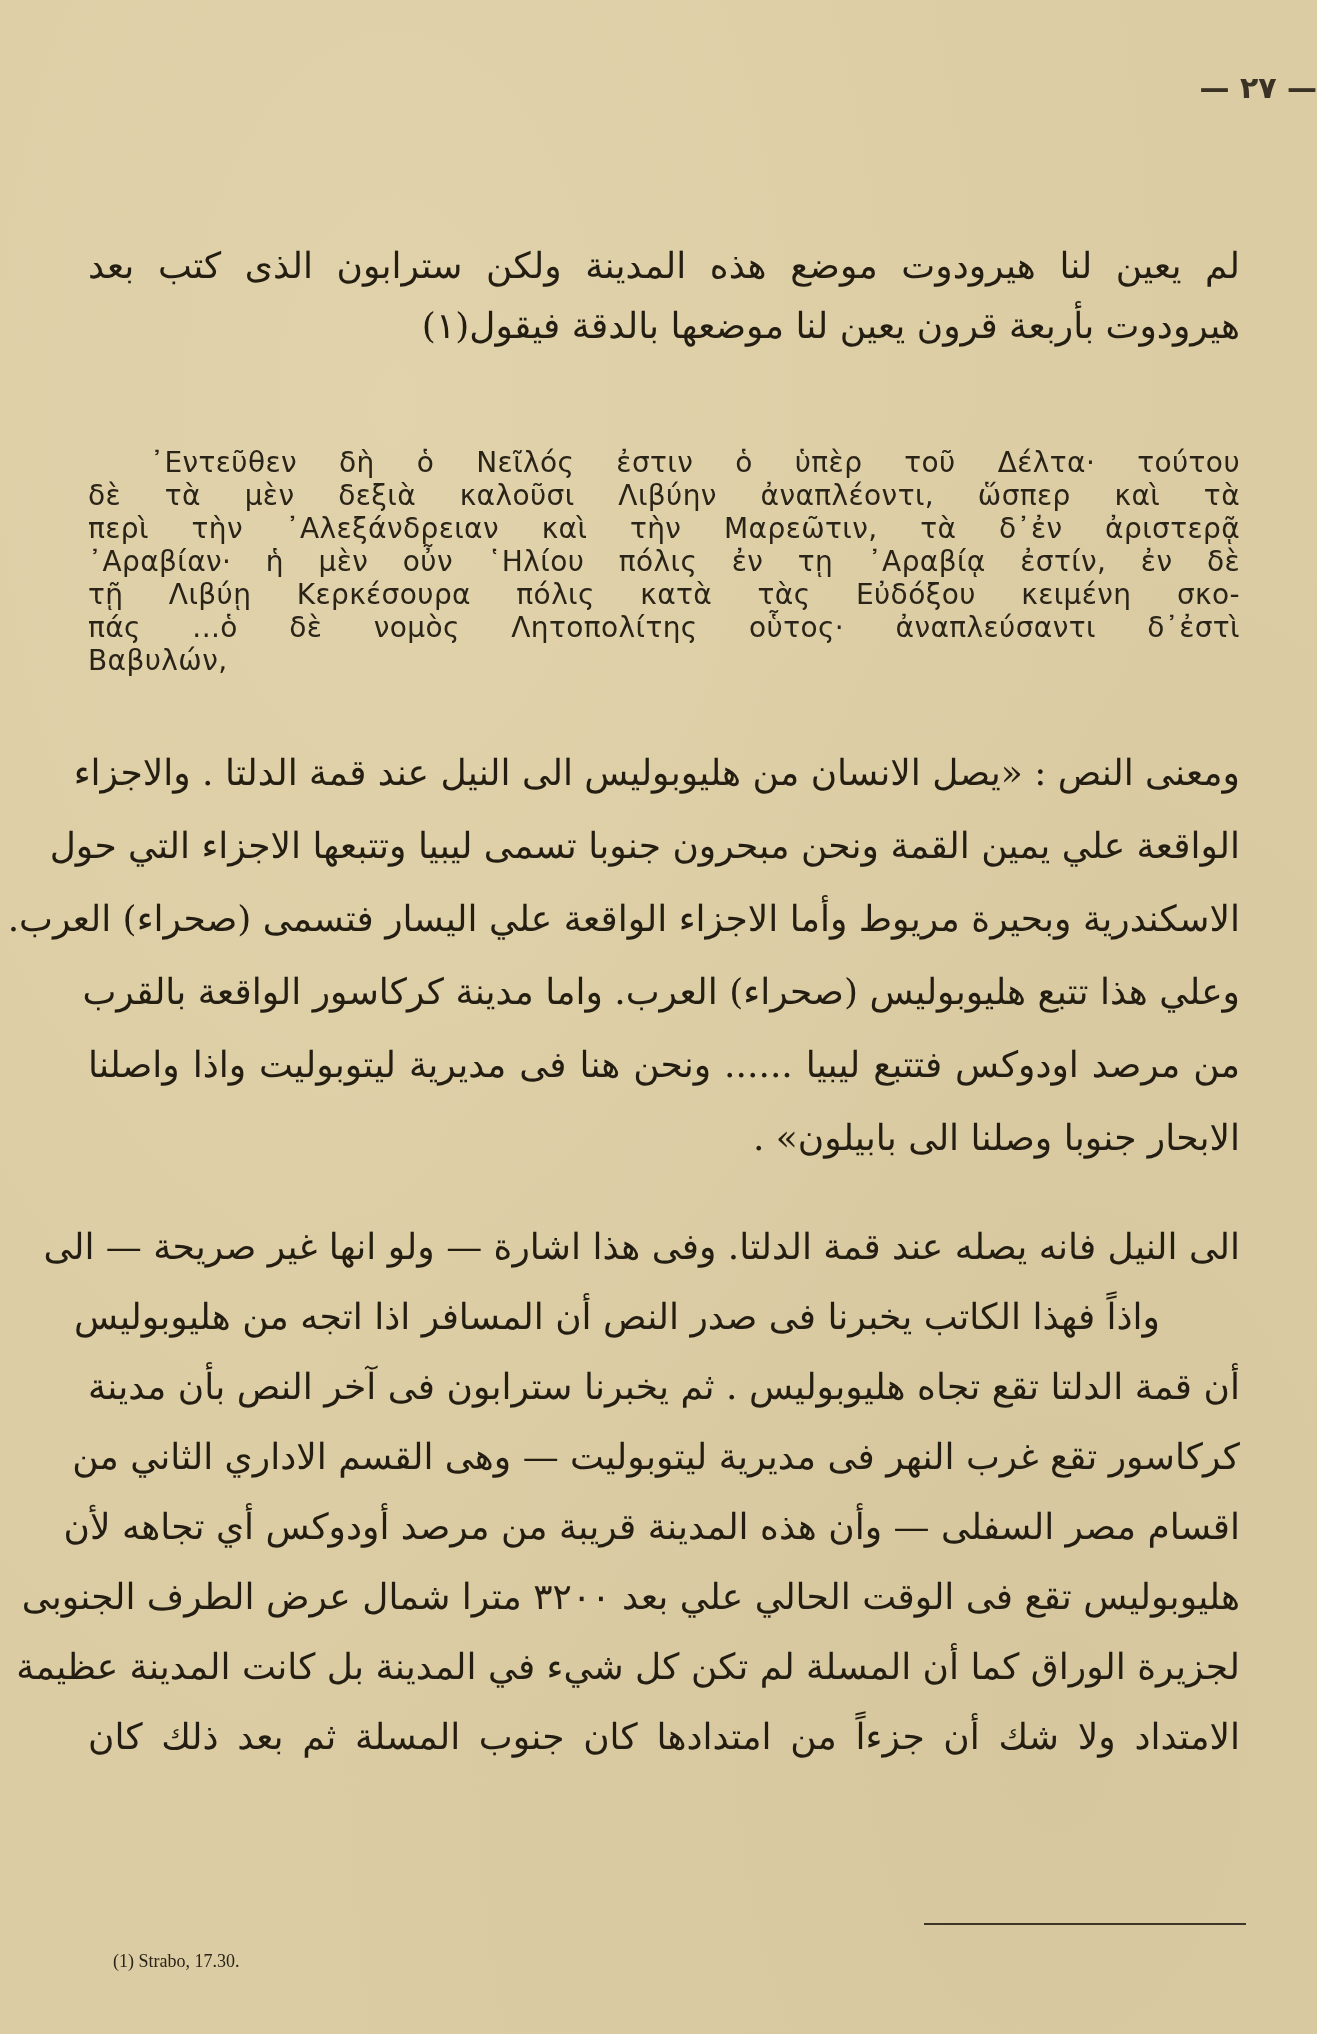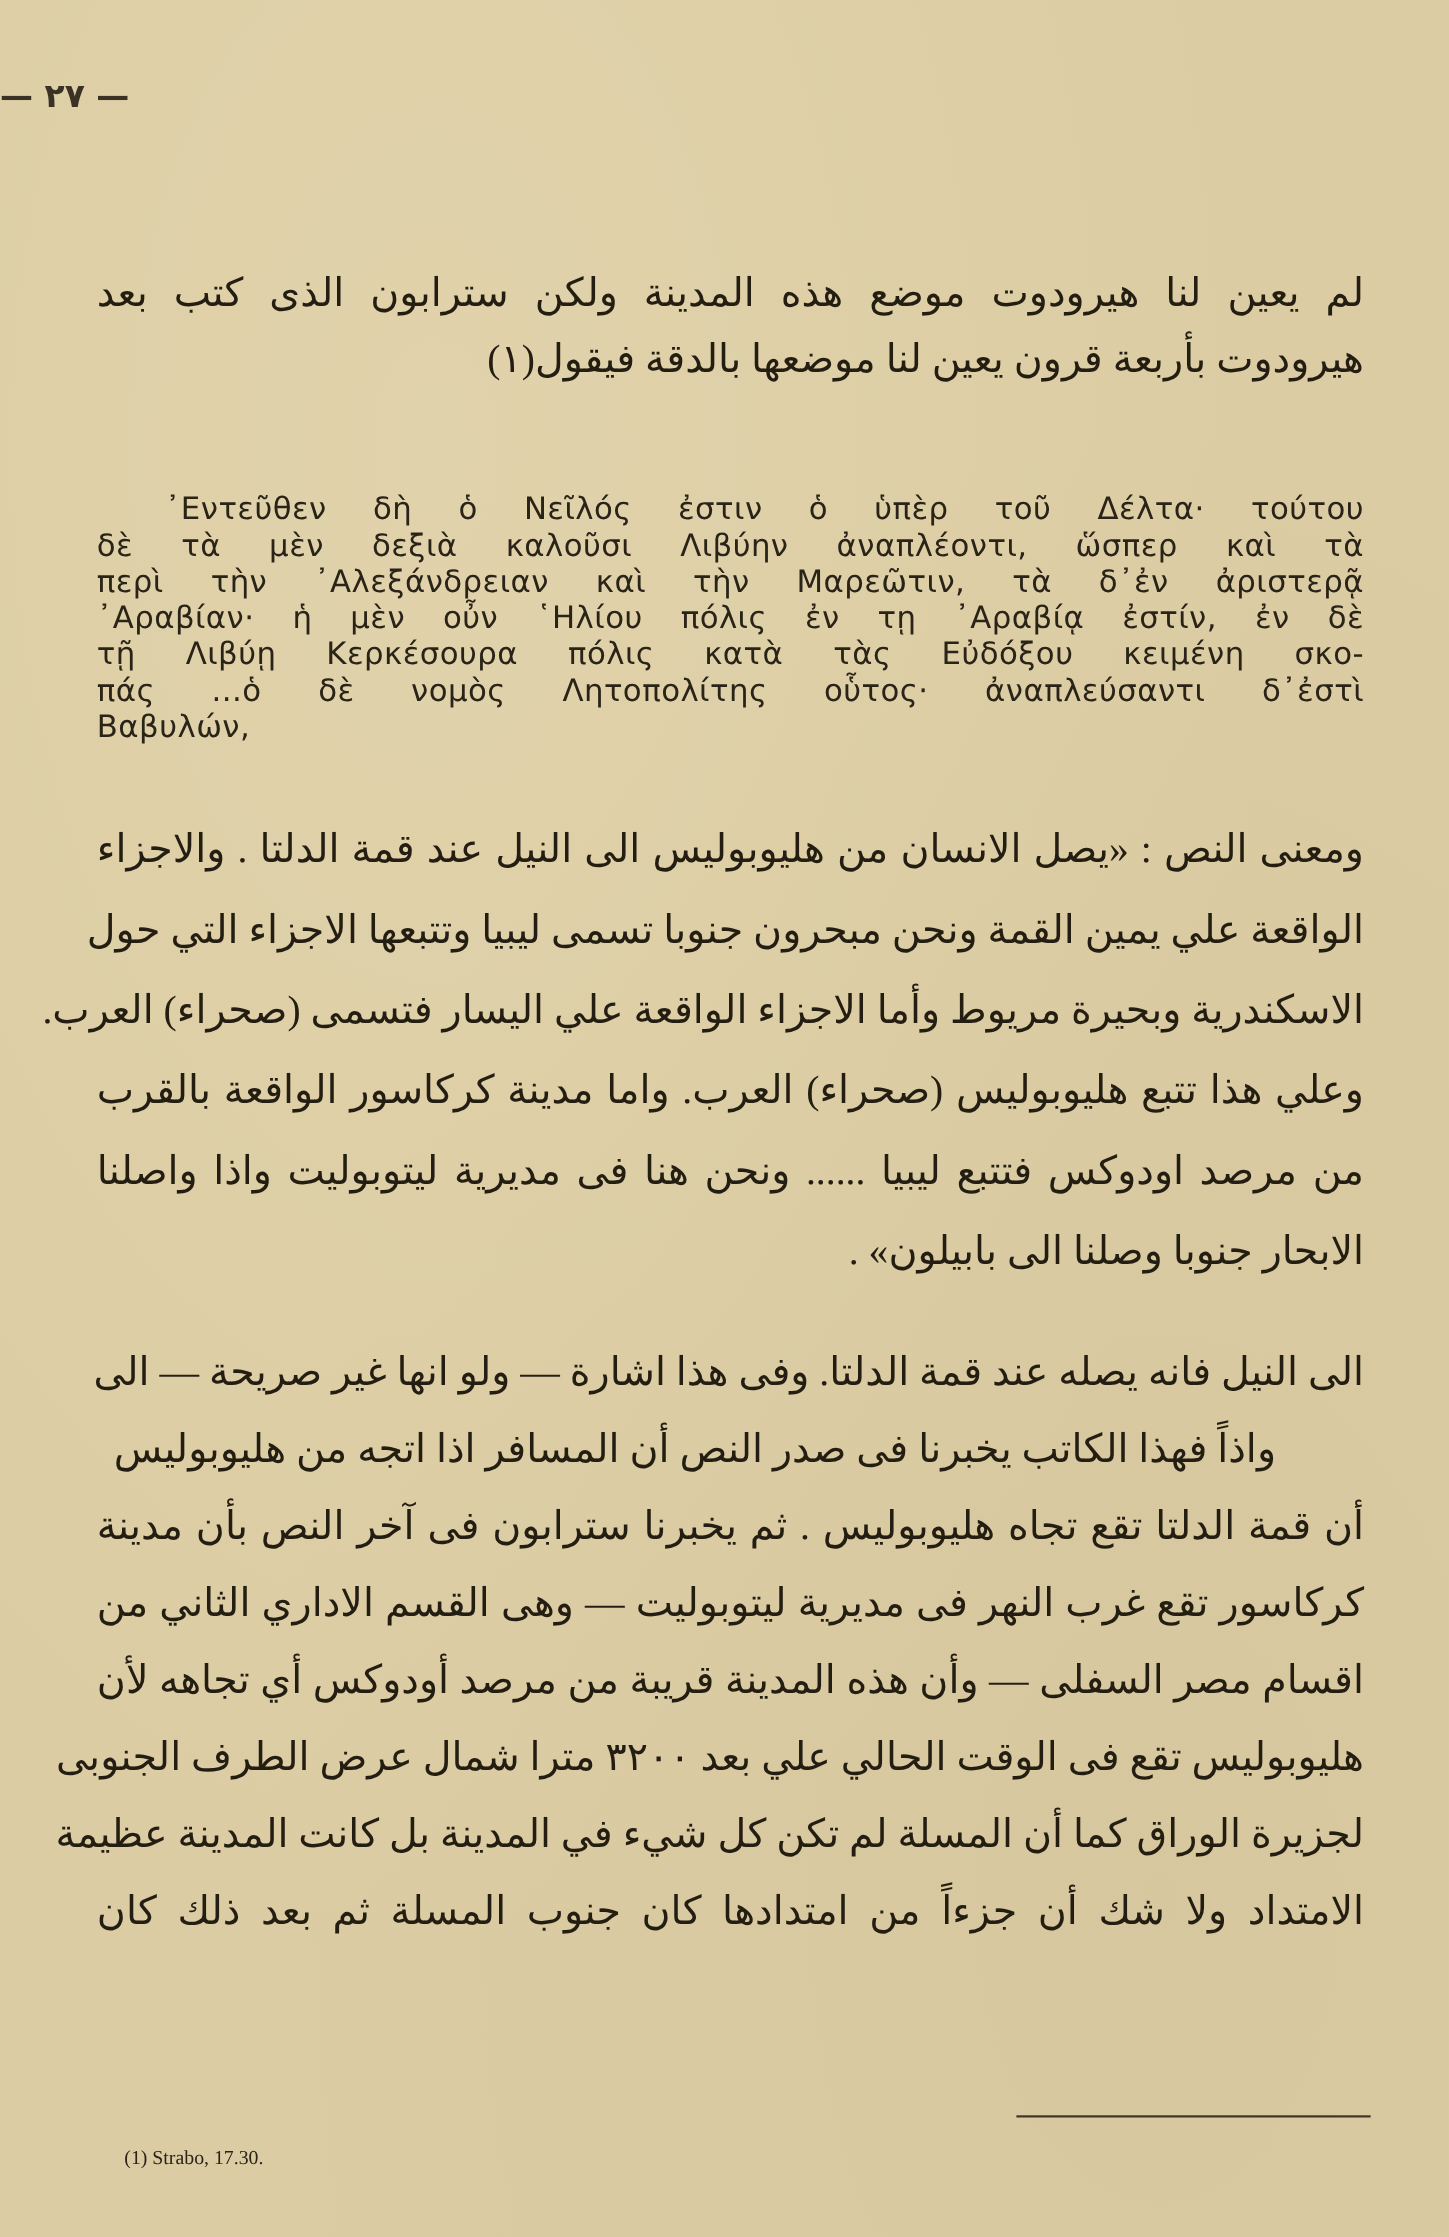--- a/index.html
+++ b/index.html
@@ -20,21 +20,21 @@
       width: 1317px; height: 2034px;
       background:
         radial-gradient(ellipse at 30% 20%, rgba(235,222,185,0.35), rgba(0,0,0,0) 60%),
         radial-gradient(ellipse at 80% 85%, rgba(200,185,145,0.25), rgba(0,0,0,0) 55%),
         #dbcca3;
     }
     .page-number {
       position: absolute;
       top: 70px;
       left: 0; width: 1317px;
-      text-align: left;
+      text-align: right;
       font-family: "DejaVu Sans", sans-serif;
       font-size: 30px;
       font-weight: bold;
       color: #3a3224;
       letter-spacing: 2px;
     }
     .arabic {
       position: absolute;
       left: 88px;
       width: 1152px;
@@ -45,21 +45,20 @@
       font-size: 36px;
       color: #231d12;
     }
     .arabic .line {
       display: block;
       white-space: nowrap;
       text-align: justify;
       text-align-last: justify;
       height: 60px;
       line-height: 60px;
-      font-family: Liberation Serif, serif;
     }
     .arabic .line.last {
       text-align-last: right;
     }
     .arabic .line.indent {
       padding-right: 80px;
     }
     .greek {
       position: absolute;
       left: 88px;

